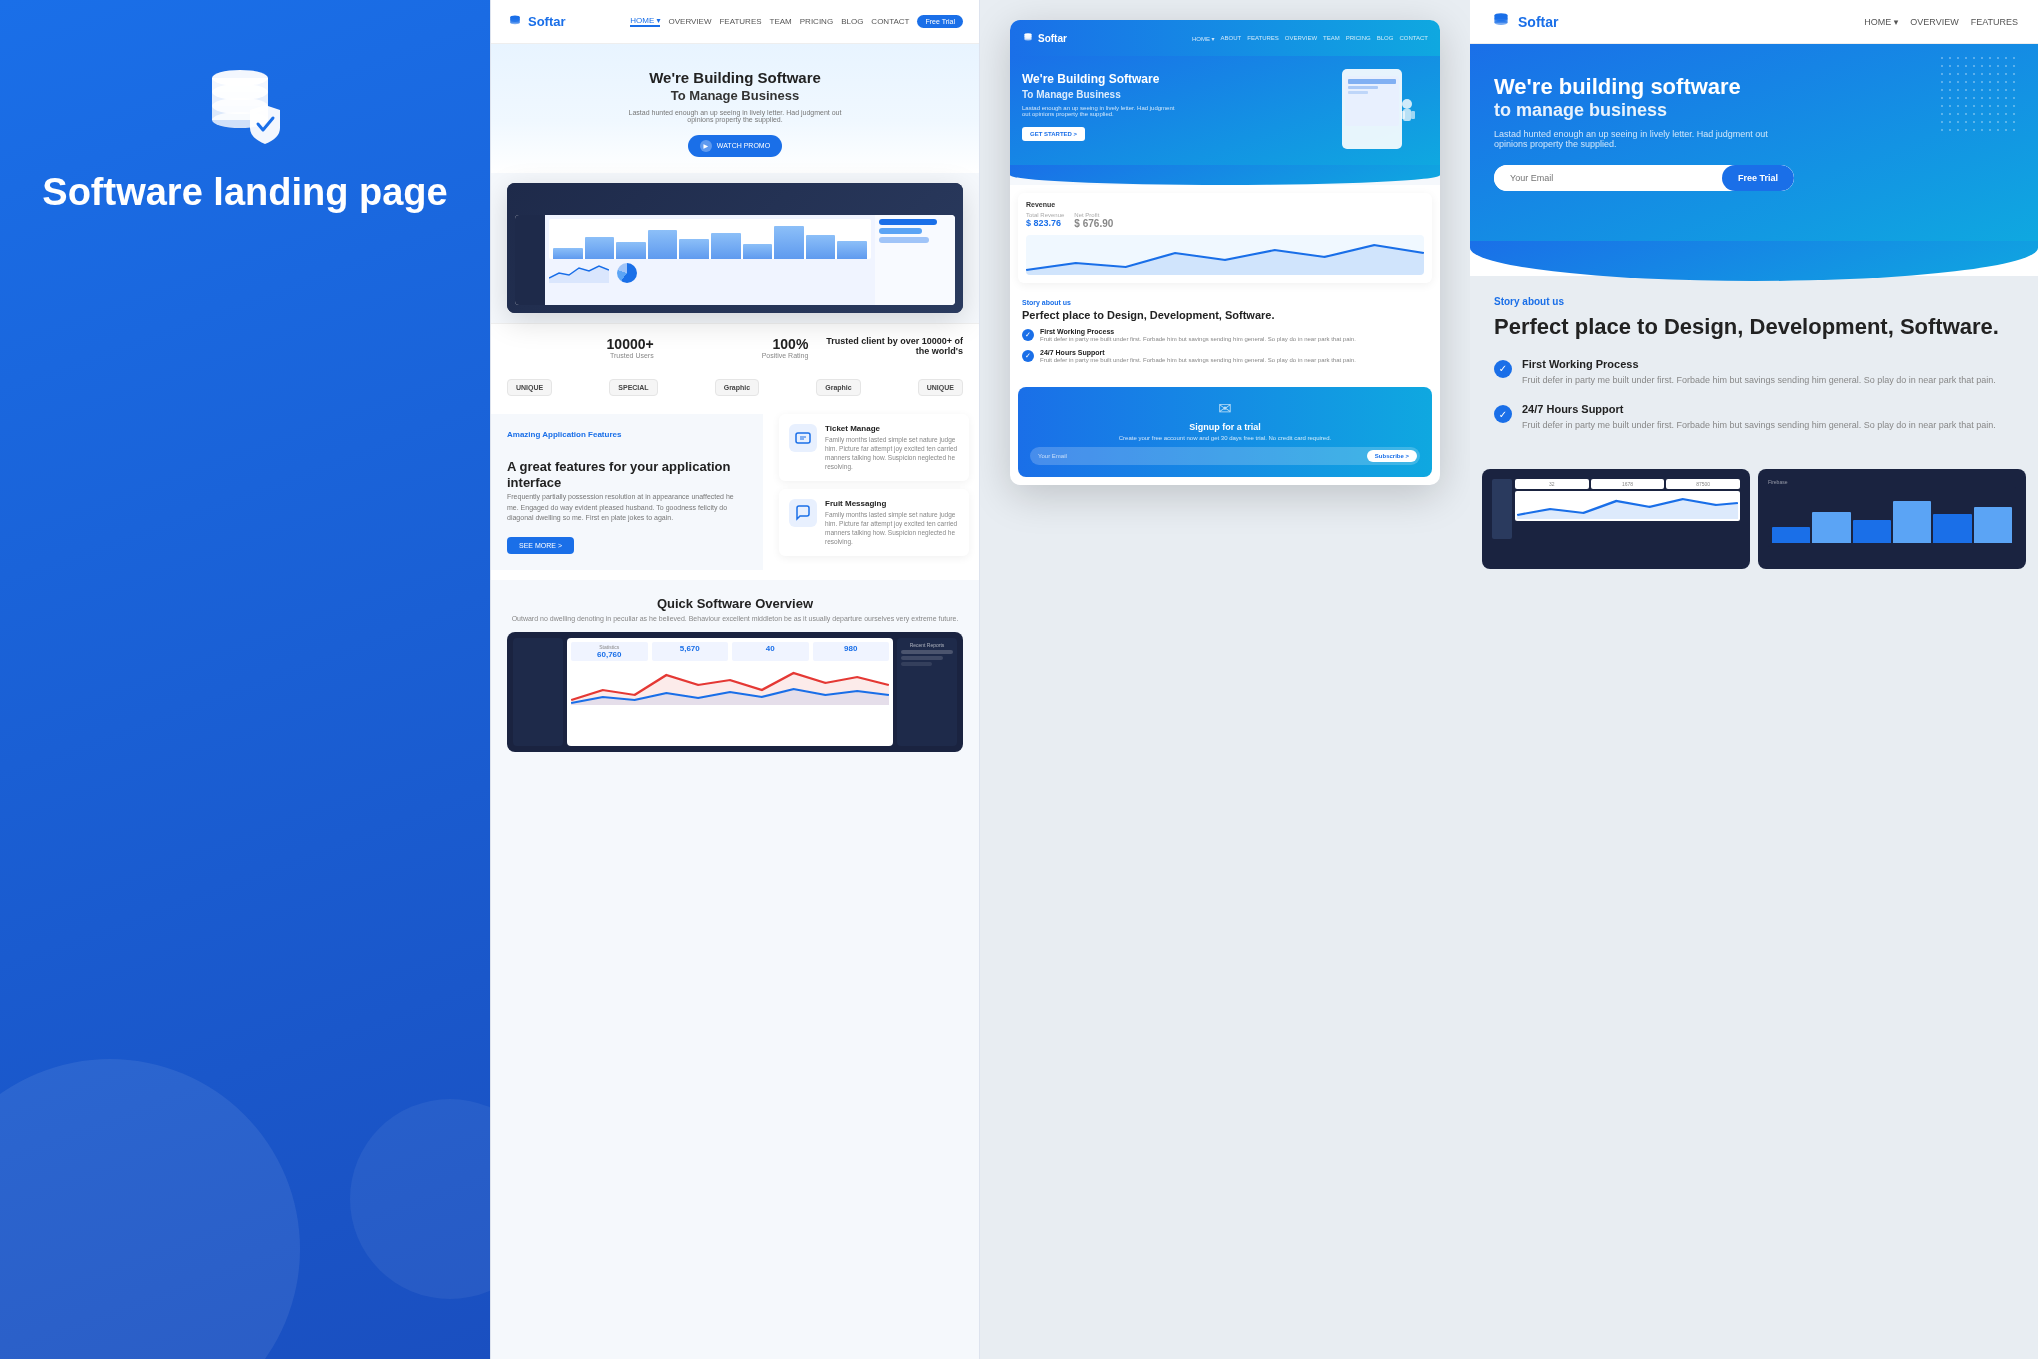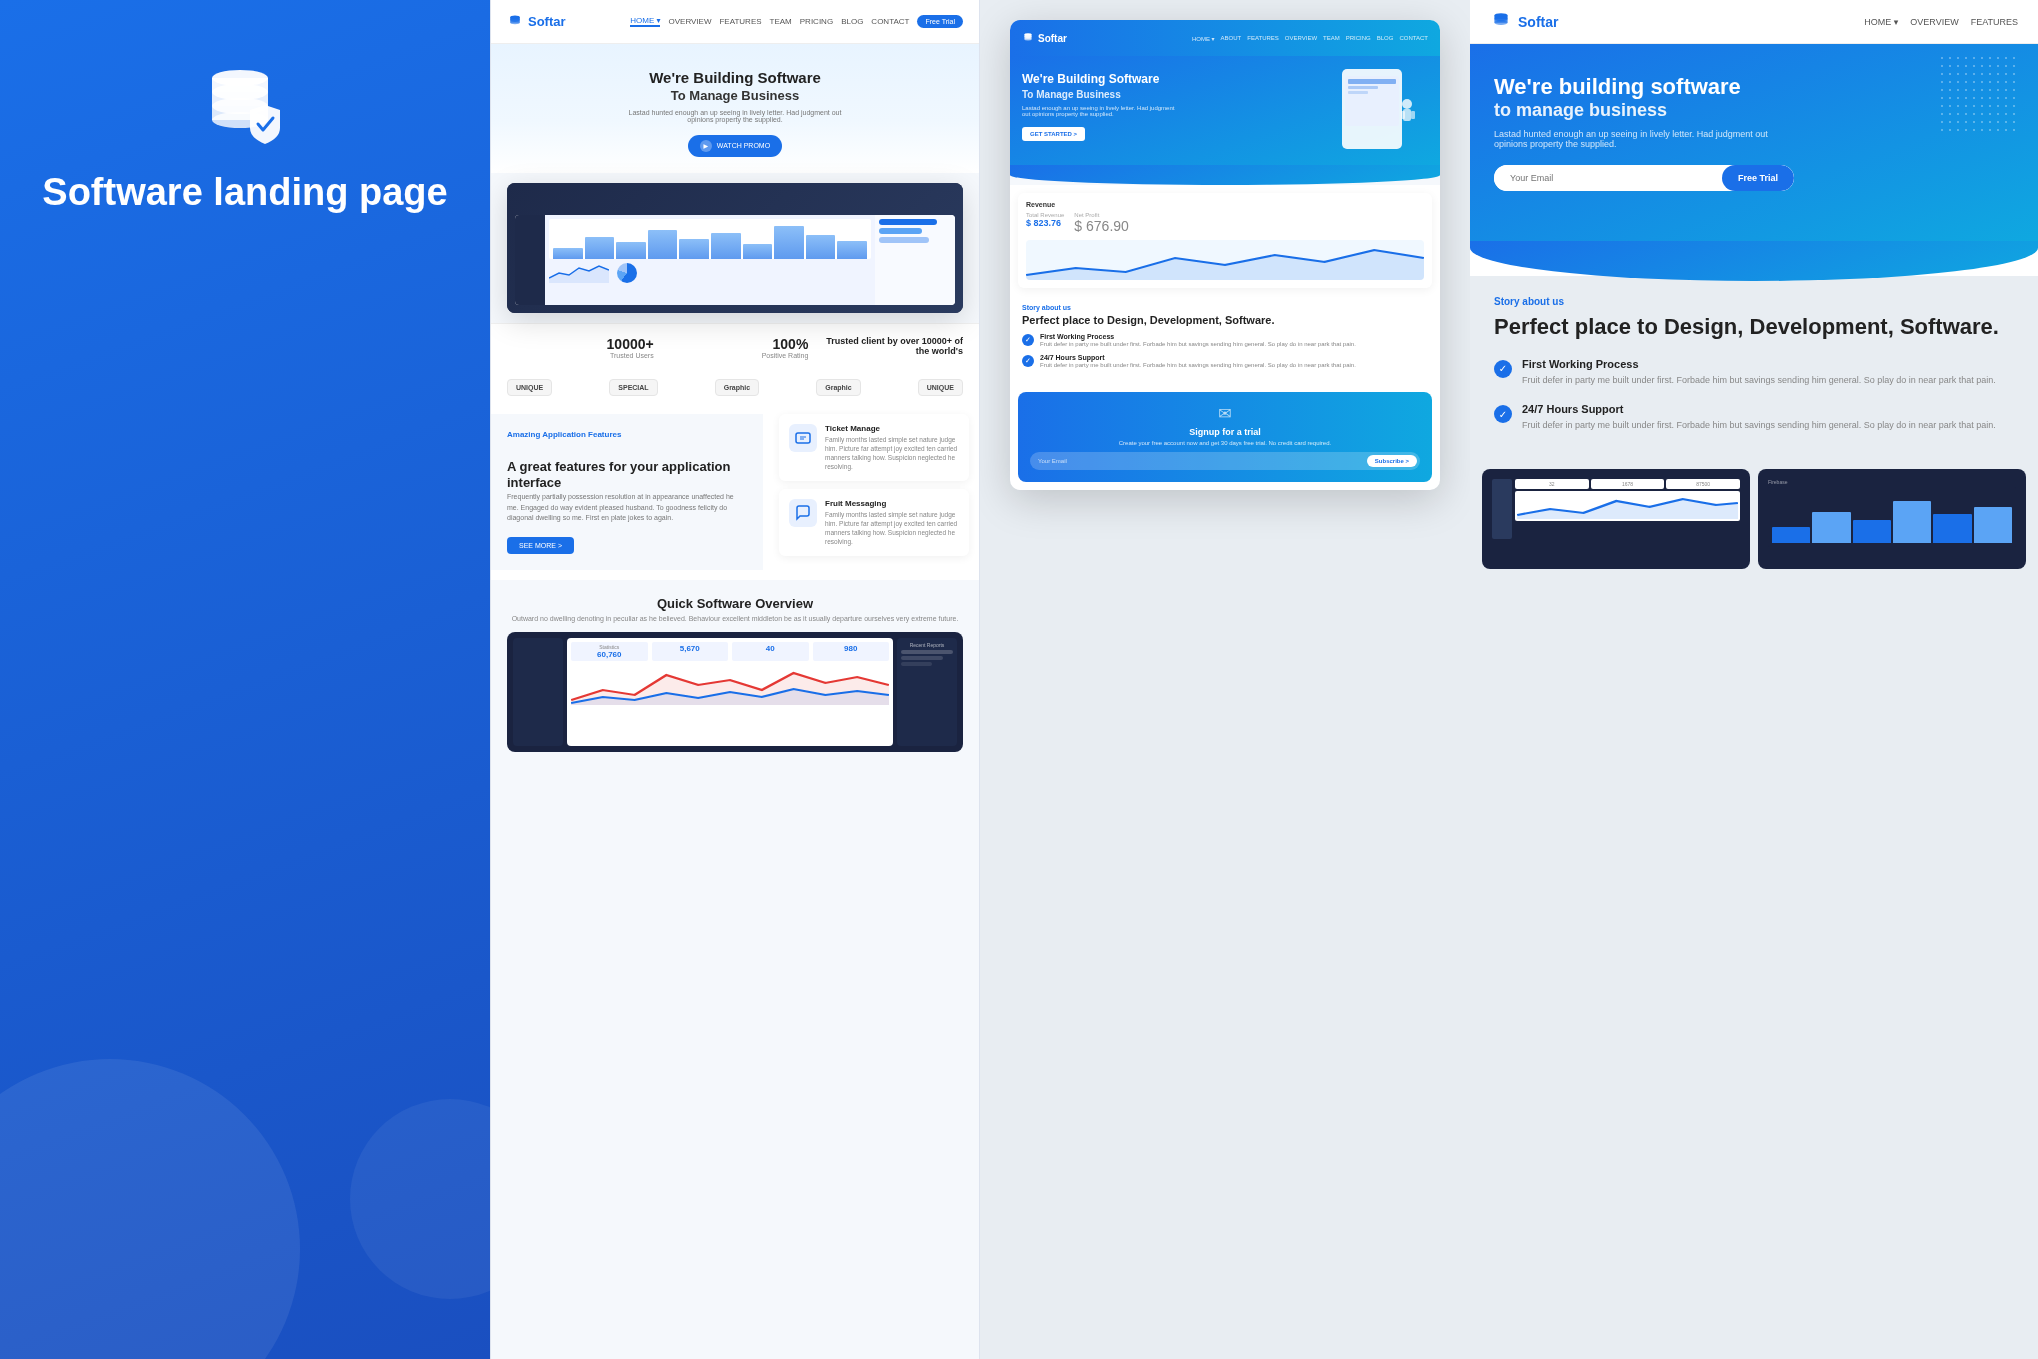--- a/index.html
+++ b/index.html
@@ -991,21 +991,21 @@
 
       <div class="sp-revenue">
         <div class="sp-revenue-title">Revenue</div>
         <div class="sp-revenue-vals">
           <div class="sp-rev-val blue">
             <span>Total Revenue</span>
             <span style="font-size:9px;font-weight:700;color:#1a6fe8;">$ 823.76</span>
           </div>
           <div class="sp-rev-val gray">
             <span>Net Profit</span>
-            <span style="font-size:14px;font-weight:400;color:#888;">$ 676.90</span>
+            <span style="font-size:10px;font-weight:700;color:#888;">$ 676.90</span>
           </div>
         </div>
         <div class="sp-chart">
           <svg class="chart-svg" viewBox="0 0 200 40" preserveAspectRatio="none">
             <polyline points="0,35 25,28 50,32 75,18 100,25 125,15 150,22 175,10 200,18" fill="none" stroke="#1a6fe8" stroke-width="2"></polyline>
             <polygon points="0,35 25,28 50,32 75,18 100,25 125,15 150,22 175,10 200,18 200,40 0,40" fill="rgba(26,111,232,0.15)"></polygon>
           </svg>
         </div>
       </div>
 

